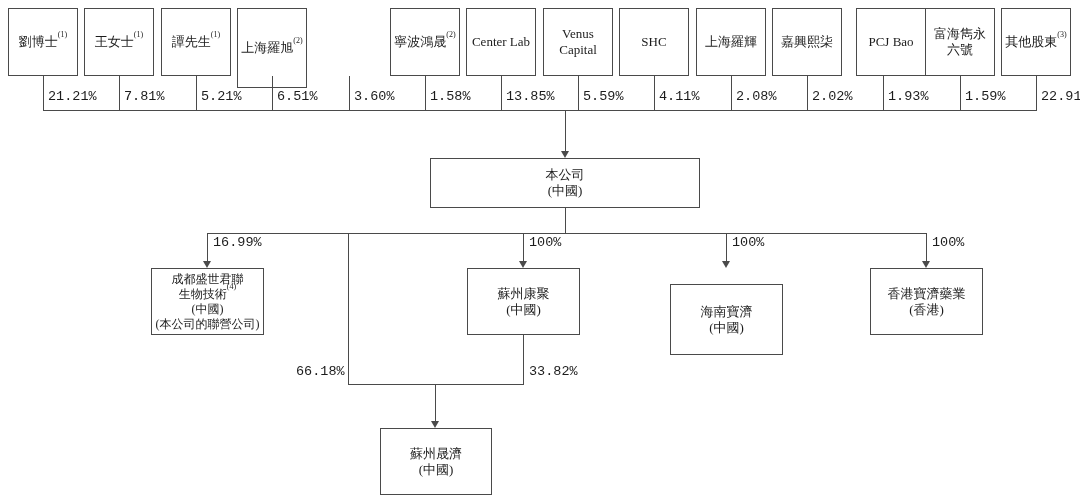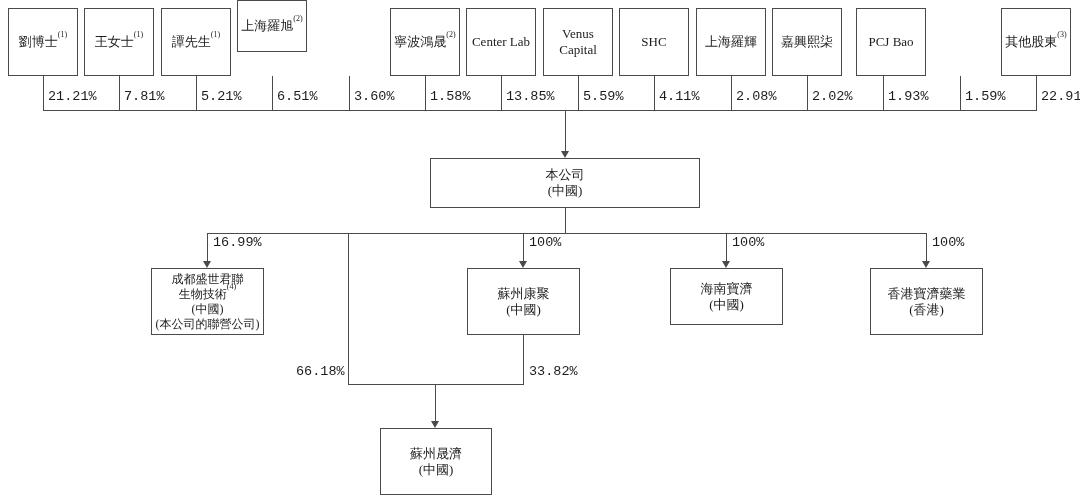--- a/index.html
+++ b/index.html
@@ -50,21 +50,21 @@
 
   <div class="box" style="left:8px;top:8px;width:70px;height:68px">
       <div class="txt"><span>劉博士</span><sup>(1)</sup></div>
     </div>
   <div class="box" style="left:84px;top:8px;width:70px;height:68px">
       <div class="txt"><span>王女士</span><sup>(1)</sup></div>
     </div>
   <div class="box" style="left:161px;top:8px;width:70px;height:68px">
       <div class="txt"><span>譚先生</span><sup>(1)</sup></div>
     </div>
-  <div class="box" style="left:237px;top:0;width:70px;height:52px">
+  <div class="box" style="left:237px;top:8px;width:70px;height:80px">
       <div class="txt"><span>上海羅旭</span><sup>(2)</sup></div>
     </div>
   <div class="box" style="left:390px;top:8px;width:70px;height:68px">
       <div class="txt"><span>寧波鴻晟</span><sup>(2)</sup></div>
     </div>
   <div class="box" style="left:466px;top:8px;width:70px;height:68px">
       <div class="txt"><span>Center Lab</span></div>
     </div>
   <div class="box" style="left:543px;top:8px;width:70px;height:68px">
       <div class="txt"><span>Venus
@@ -74,20 +74,24 @@
       <div class="txt"><span>SHC</span></div>
     </div>
   <div class="box" style="left:696px;top:8px;width:70px;height:68px">
       <div class="txt"><span>上海羅輝</span></div>
     </div>
   <div class="box" style="left:772px;top:8px;width:70px;height:68px">
       <div class="txt"><span>嘉興熙柒</span></div>
     </div>
   <div class="box" style="left:856px;top:8px;width:70px;height:68px">
       <div class="txt"><span>PCJ Bao</span></div>
+    </div>
+  <div class="box" style="left:925px;top:8px;width:70px;height:68px">
+      <div class="txt"><span>富海雋永
+六號</span></div>
     </div>
   <div class="box" style="left:1001px;top:8px;width:70px;height:68px">
       <div class="txt"><span>其他股東</span><sup>(3)</sup></div>
     </div>
 
   <div class="vline" style="left:43px;top:76px;height:34px"></div>
   <div class="vline" style="left:119px;top:76px;height:34px"></div>
   <div class="vline" style="left:196px;top:76px;height:34px"></div>
   <div class="vline" style="left:272px;top:76px;height:34px"></div>
   <div class="vline" style="left:349px;top:76px;height:34px"></div>
@@ -149,21 +153,21 @@
   <div class="box small" style="left:151px;top:268px;width:113px;height:67px">
     <div class="txt"><span>成都盛世君聯
 生物技術</span><sup>(4)</sup><span>
 (中國)
 (本公司的聯營公司)</span></div>
   </div>
   <div class="box" style="left:467px;top:268px;width:113px;height:67px">
     <div class="txt"><span>蘇州康聚
 (中國)</span></div>
   </div>
-  <div class="box" style="left:670px;top:268px;width:113px;height:57px">
+  <div class="box" style="left:670px;top:284px;width:113px;height:71px">
     <div class="txt"><span>海南寶濟
 (中國)</span></div>
   </div>
   <div class="box" style="left:870px;top:268px;width:113px;height:67px">
     <div class="txt"><span>香港寶濟藥業
 (香港)</span></div>
   </div>
 
   <div class="vline" style="left:523px;top:335px;height:49px"></div>
   <div class="hline" style="left:348px;top:384px;width:176px"></div>

